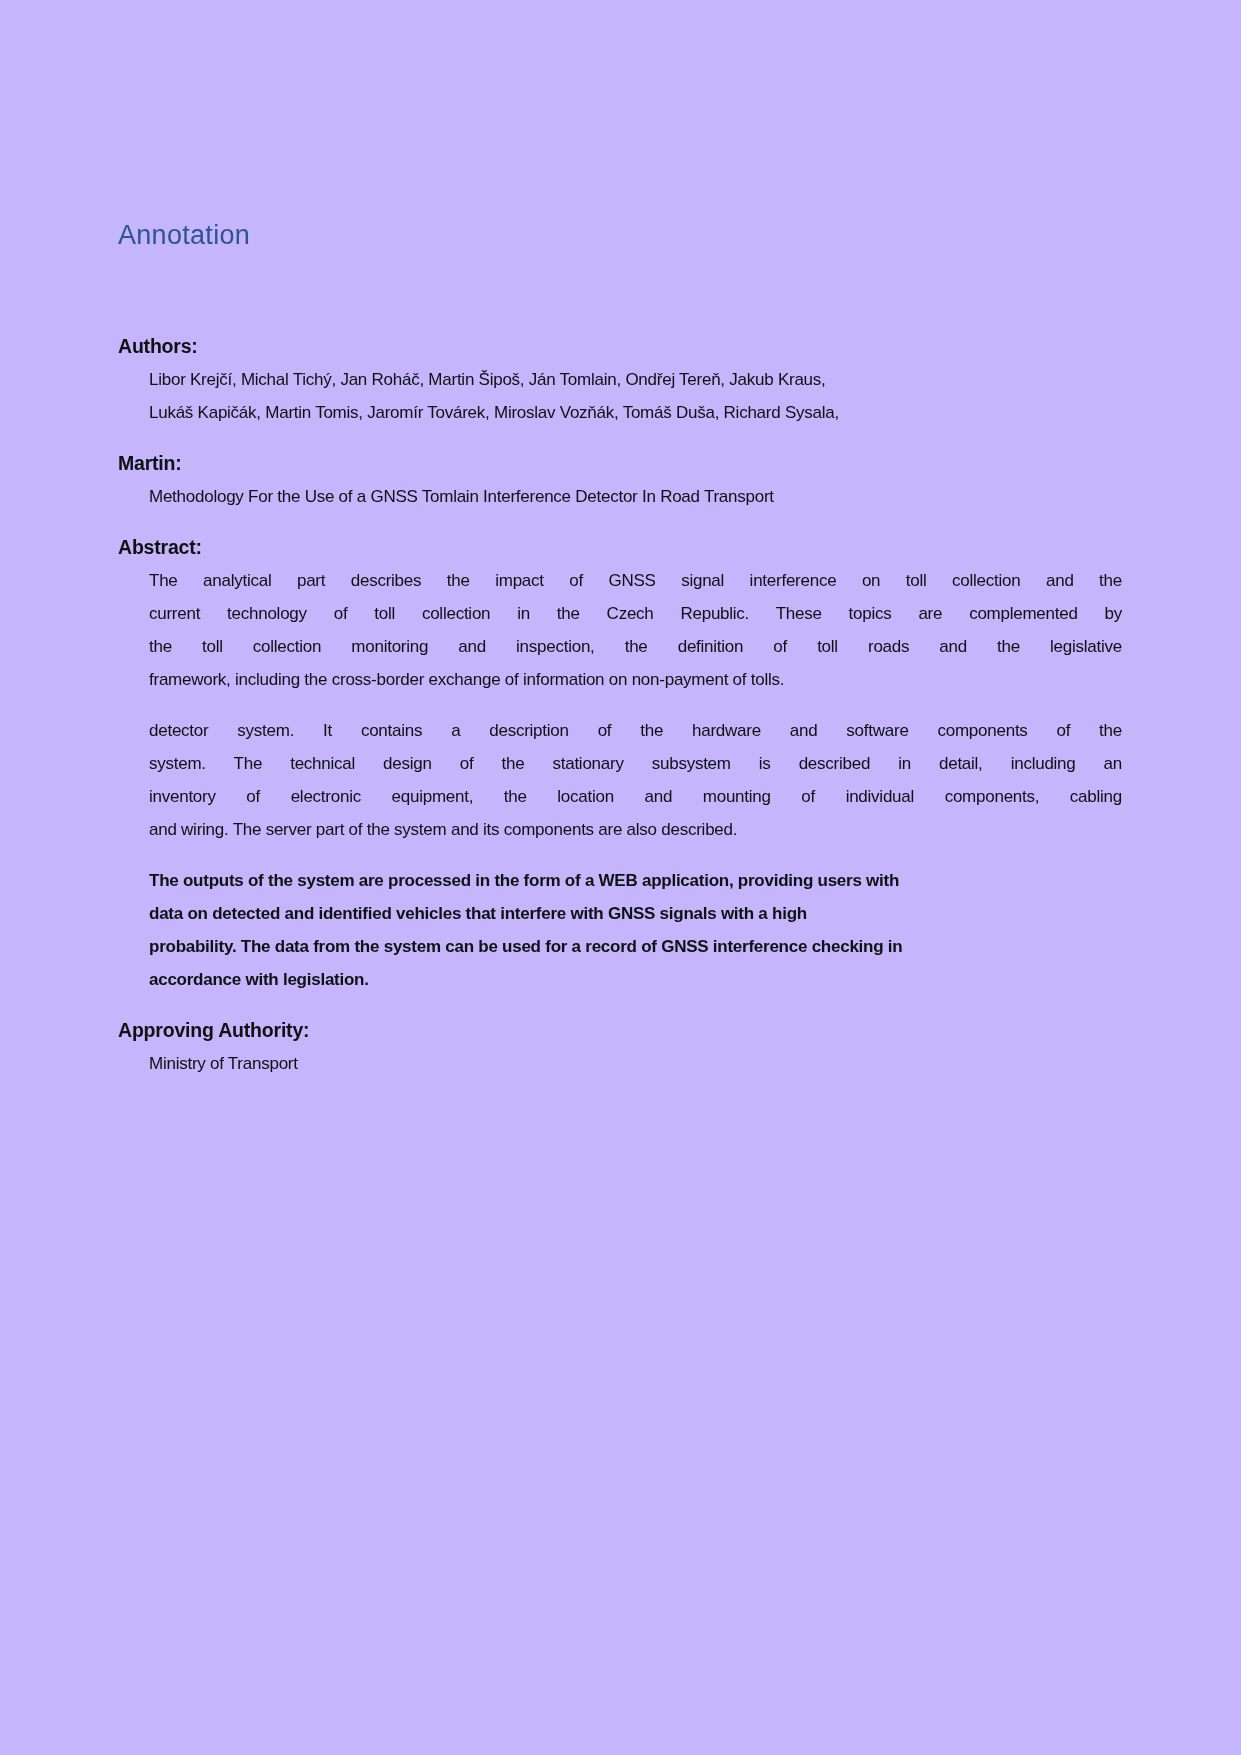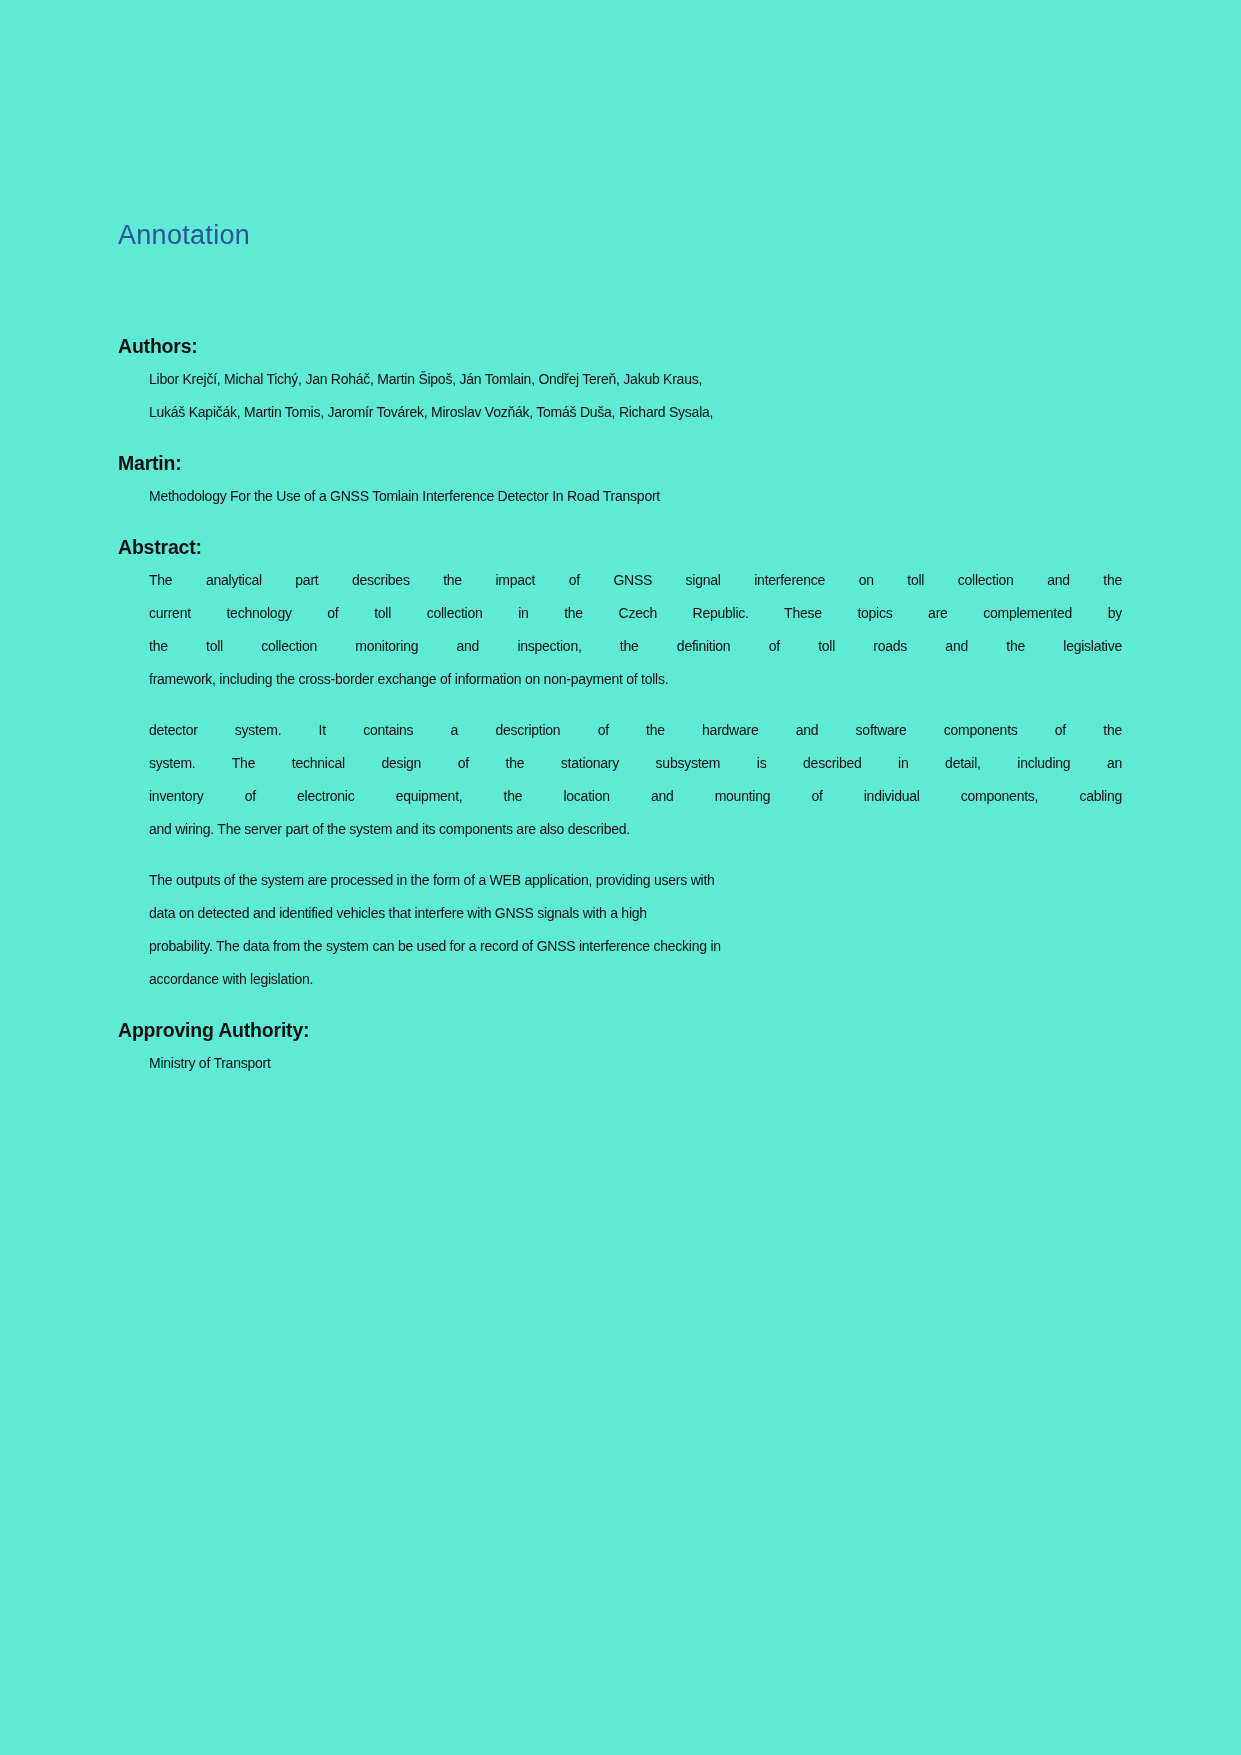--- a/index.html
+++ b/index.html
@@ -14,21 +14,21 @@
       overflow: hidden;
       font-family: "Liberation Sans", "DejaVu Sans", sans-serif;
       color: #111111;
     }
     .page {
       position: absolute;
       left: 0;
       top: 0;
       width: 1241px;
       height: 1755px;
-      background: #5eead4;
+      background: #c4b5fd;
     }
     .heading {
       position: absolute;
       left: 118px;
       top: 218px;
       font-size: 27px;
       font-weight: normal;
       color: #2F5496;
       letter-spacing: 0.3px;
       margin: 0;
@@ -50,37 +50,38 @@
       line-height: 33px;
       height: 33px;
       letter-spacing: -0.2px;
       white-space: nowrap;
     }
     .value {
       margin-left: 31px;
       width: 973px;
     }
     .line {
-      font-size: 14px;
+      font-size: 17px;
       line-height: 33px;
       height: 33px;
       white-space: nowrap;
       letter-spacing: -0.25px;
     }
     .just {
       text-align: justify;
       text-align-last: justify;
       white-space: normal;
       overflow: hidden;
     }
     .para {
       margin-bottom: 18px;
     }
     .para:last-child {
       margin-bottom: 0;
+      font-weight: bold;
     }
   </style>
 </head>
 <body>
 
 <div class="page">
 
   <h1 class="heading">Annotation</h1>
 
   <div class="content">

